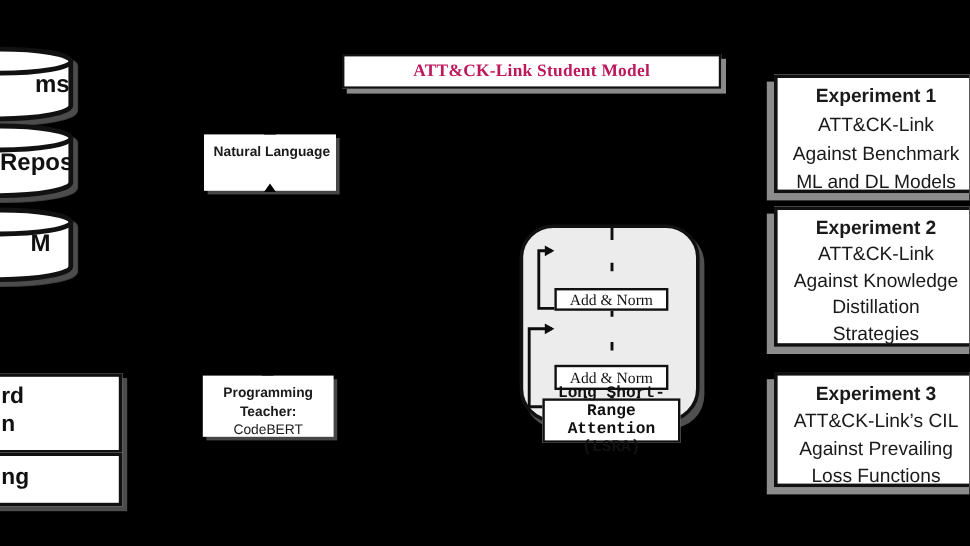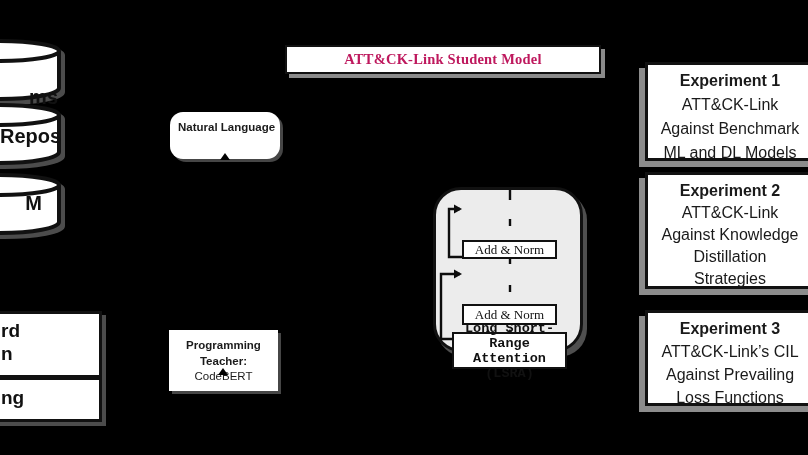--- a/index.html
+++ b/index.html
@@ -48,21 +48,21 @@
 <body>
 
 <div class="stage">
 
   <div class="cyl" style="left:-62px;top:38px;">
     <svg width="124" height="64" viewBox="0 0 124 64">
       <path d="M3,13 v37 a59,11 0 0 0 118,0 v-37" fill="#fff" stroke="#111" stroke-width="4"></path>
       <ellipse cx="62" cy="13" rx="59" ry="10" fill="#fff" stroke="#111" stroke-width="4"></ellipse>
     </svg>
   </div>
-  <div class="cyl-label lbl-right" style="left:4px;top:60px;width:54px;margin-top:26px;">ms</div>
+  <div class="cyl-label lbl-right" style="left:4px;top:60px;width:54px;">ms</div>
 
   <div class="cyl" style="left:-62px;top:102px;">
     <svg width="124" height="64" viewBox="0 0 124 64">
       <path d="M3,13 v37 a59,11 0 0 0 118,0 v-37" fill="#fff" stroke="#111" stroke-width="4"></path>
       <ellipse cx="62" cy="13" rx="59" ry="10" fill="#fff" stroke="#111" stroke-width="4"></ellipse>
     </svg>
   </div>
   <div class="cyl-label lbl-right" style="left:0px;top:125px;width:58px;">Repos</div>
 
   <div class="cyl" style="left:-62px;top:172px;">
@@ -74,27 +74,27 @@
   <div class="cyl-label lbl-right" style="left:0px;top:192px;width:42px;">M</div>
 
   <div class="src-box" style="left:-42px;top:311px;width:98px;height:56px;padding:5px 0 0 40px;">
     <div>rd</div>
     <div>n</div>
   </div>
   <div class="src-box" style="left:-42px;top:377px;width:98px;height:33px;padding:6px 0 0 40px;">
     <div>ng</div>
   </div>
 
-  <div class="teacher" style="left:170px;top:112px;width:110px;height:47px;padding:8px 4px 0 8px;box-sizing:border-box;border-radius:13px;">
+  <div class="teacher" style="left:170px;top:112px;width:110px;height:47px;padding:8px 4px 0 8px;box-sizing:border-box;">
     <div class="b">Natural Language</div>
   </div>
   <div class="notch" style="left:220px;top:105px;"></div>
   <div class="notch" style="left:220px;top:153px;"></div>
 
-  <div class="teacher" style="left:169px;top:313px;width:109px;height:61px;padding-top:8px;box-sizing:border-box;text-align:center;line-height:15.5px;margin-top:17px;">
+  <div class="teacher" style="left:169px;top:313px;width:109px;height:51px;padding-top:8px;box-sizing:border-box;text-align:center;line-height:15.5px;">
     <div class="b">Programming</div>
     <div class="b">Teacher:</div>
     <div>CodeBERT</div>
   </div>
   <div class="notch" style="left:218px;top:306px;"></div>
   <div class="notch" style="left:218px;top:368px;"></div>
 
   <div class="title-box">ATT&amp;CK-Link Student Model</div>
 
   <div class="xform">

